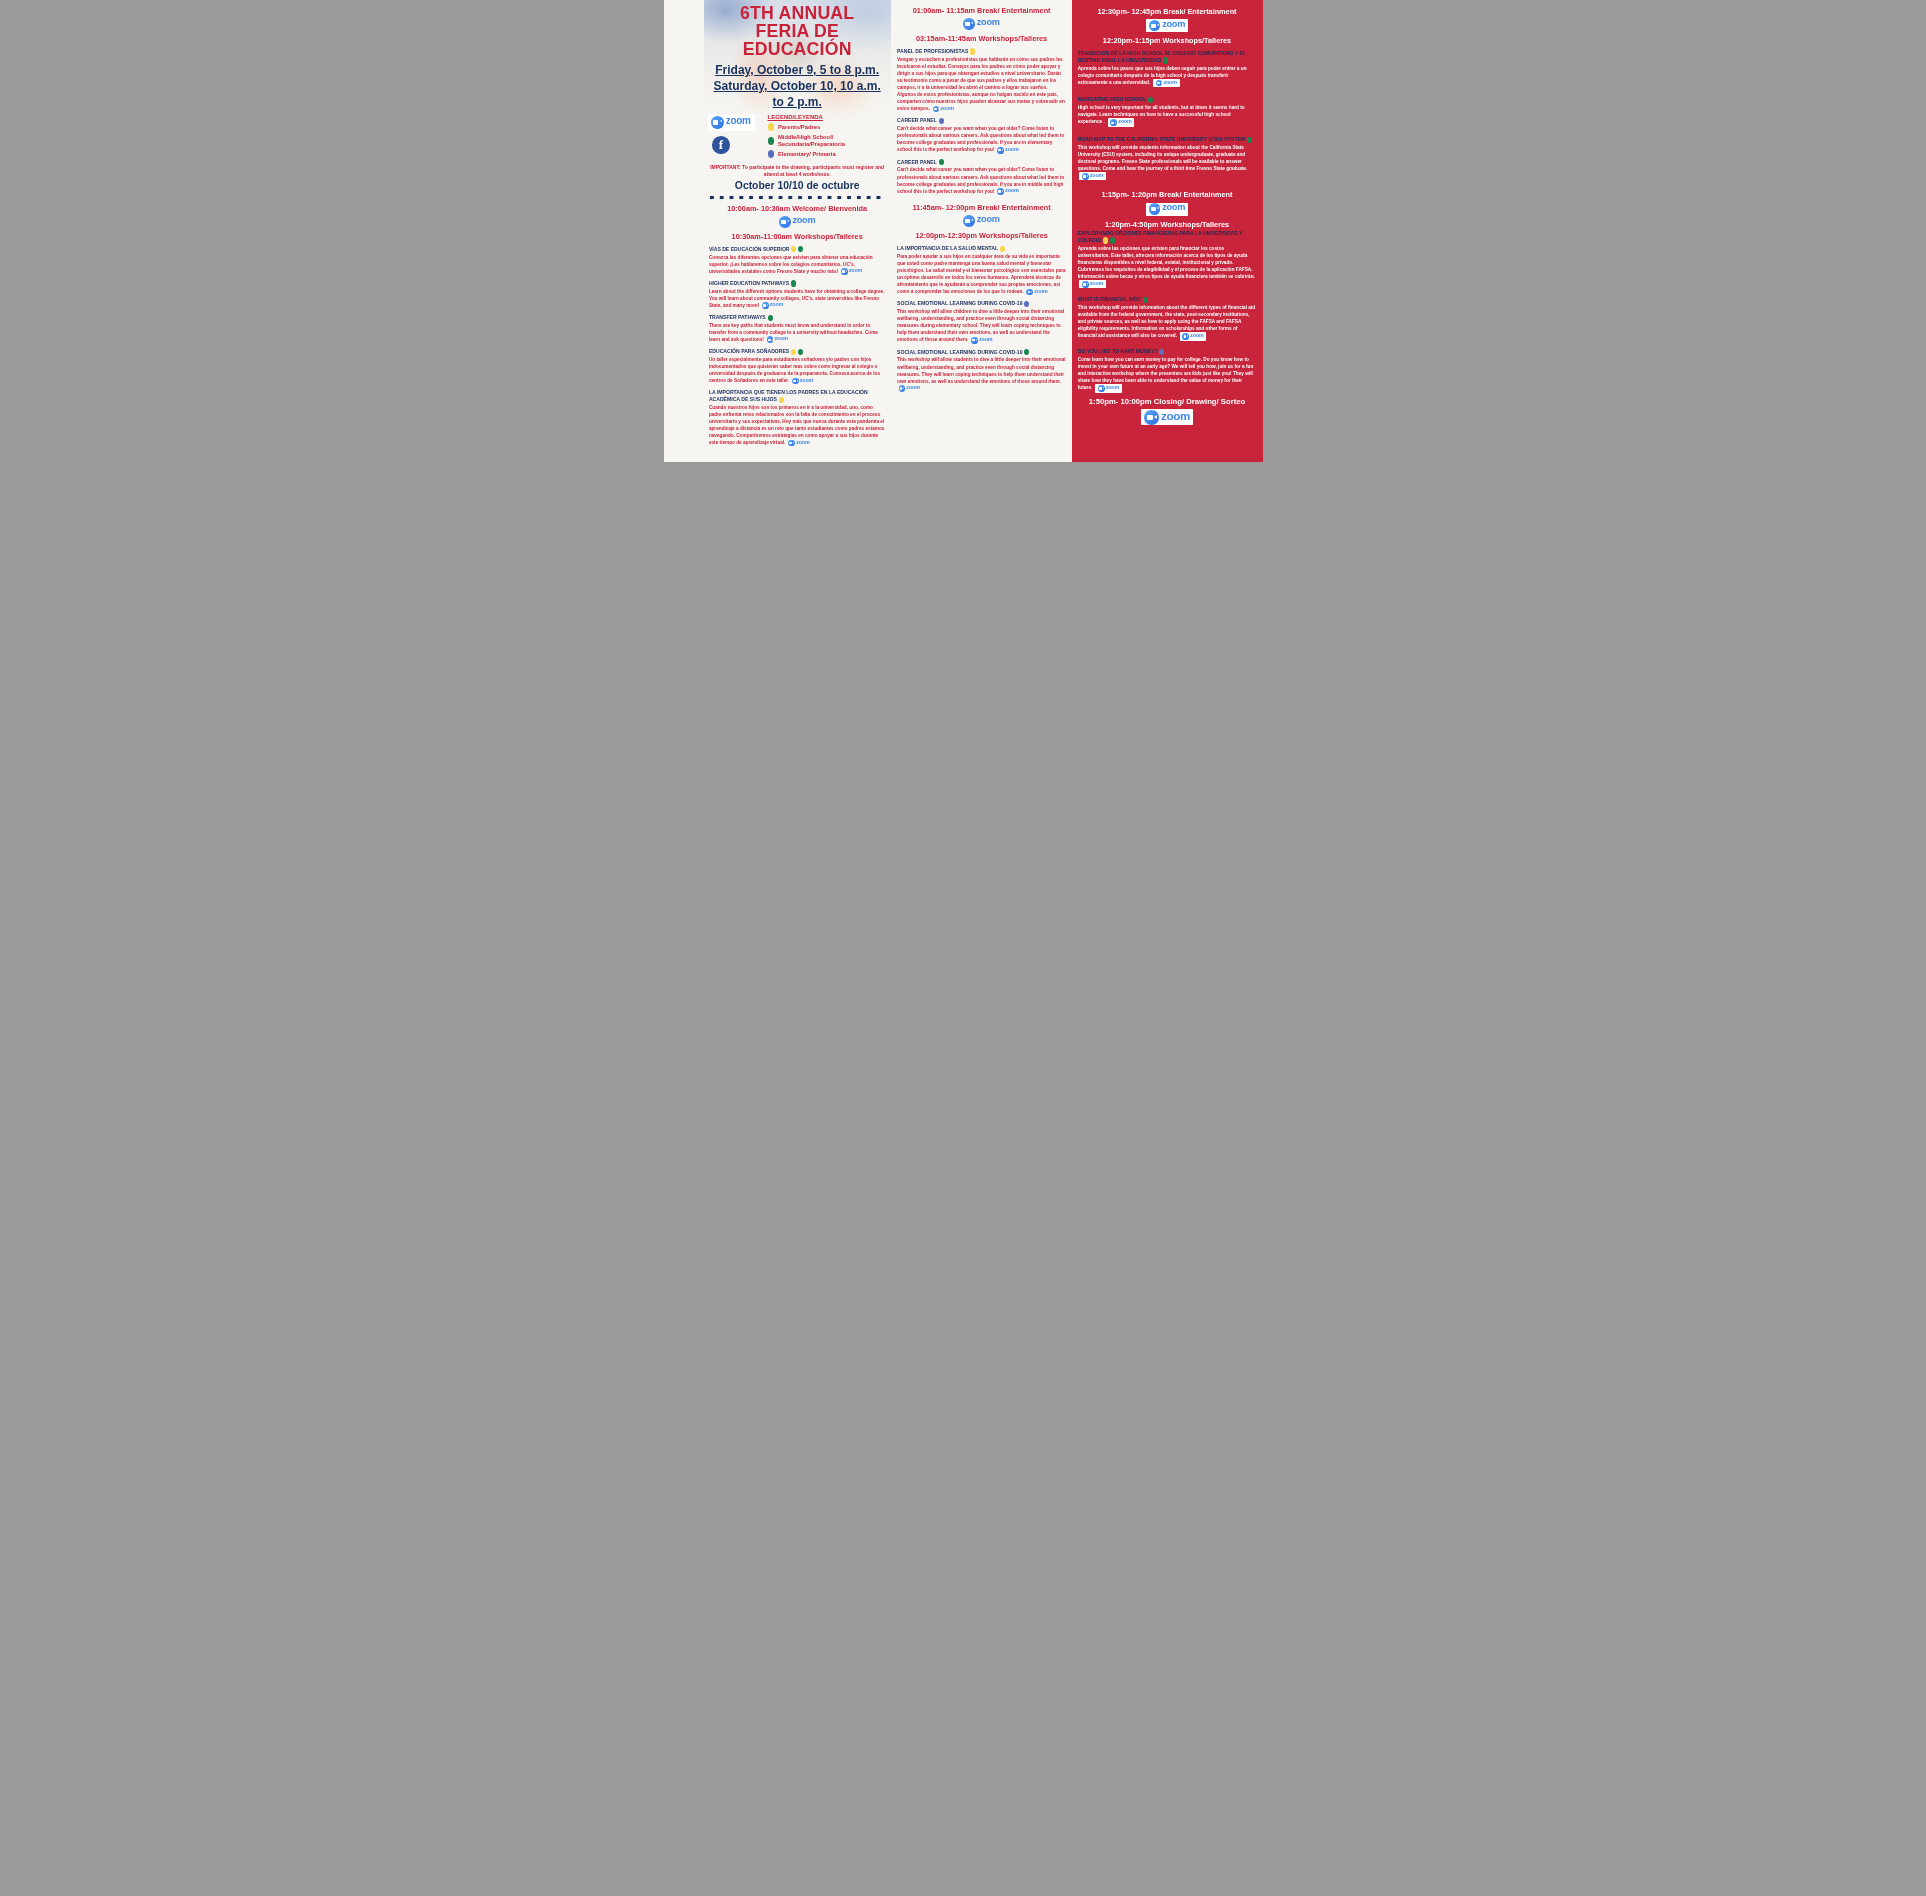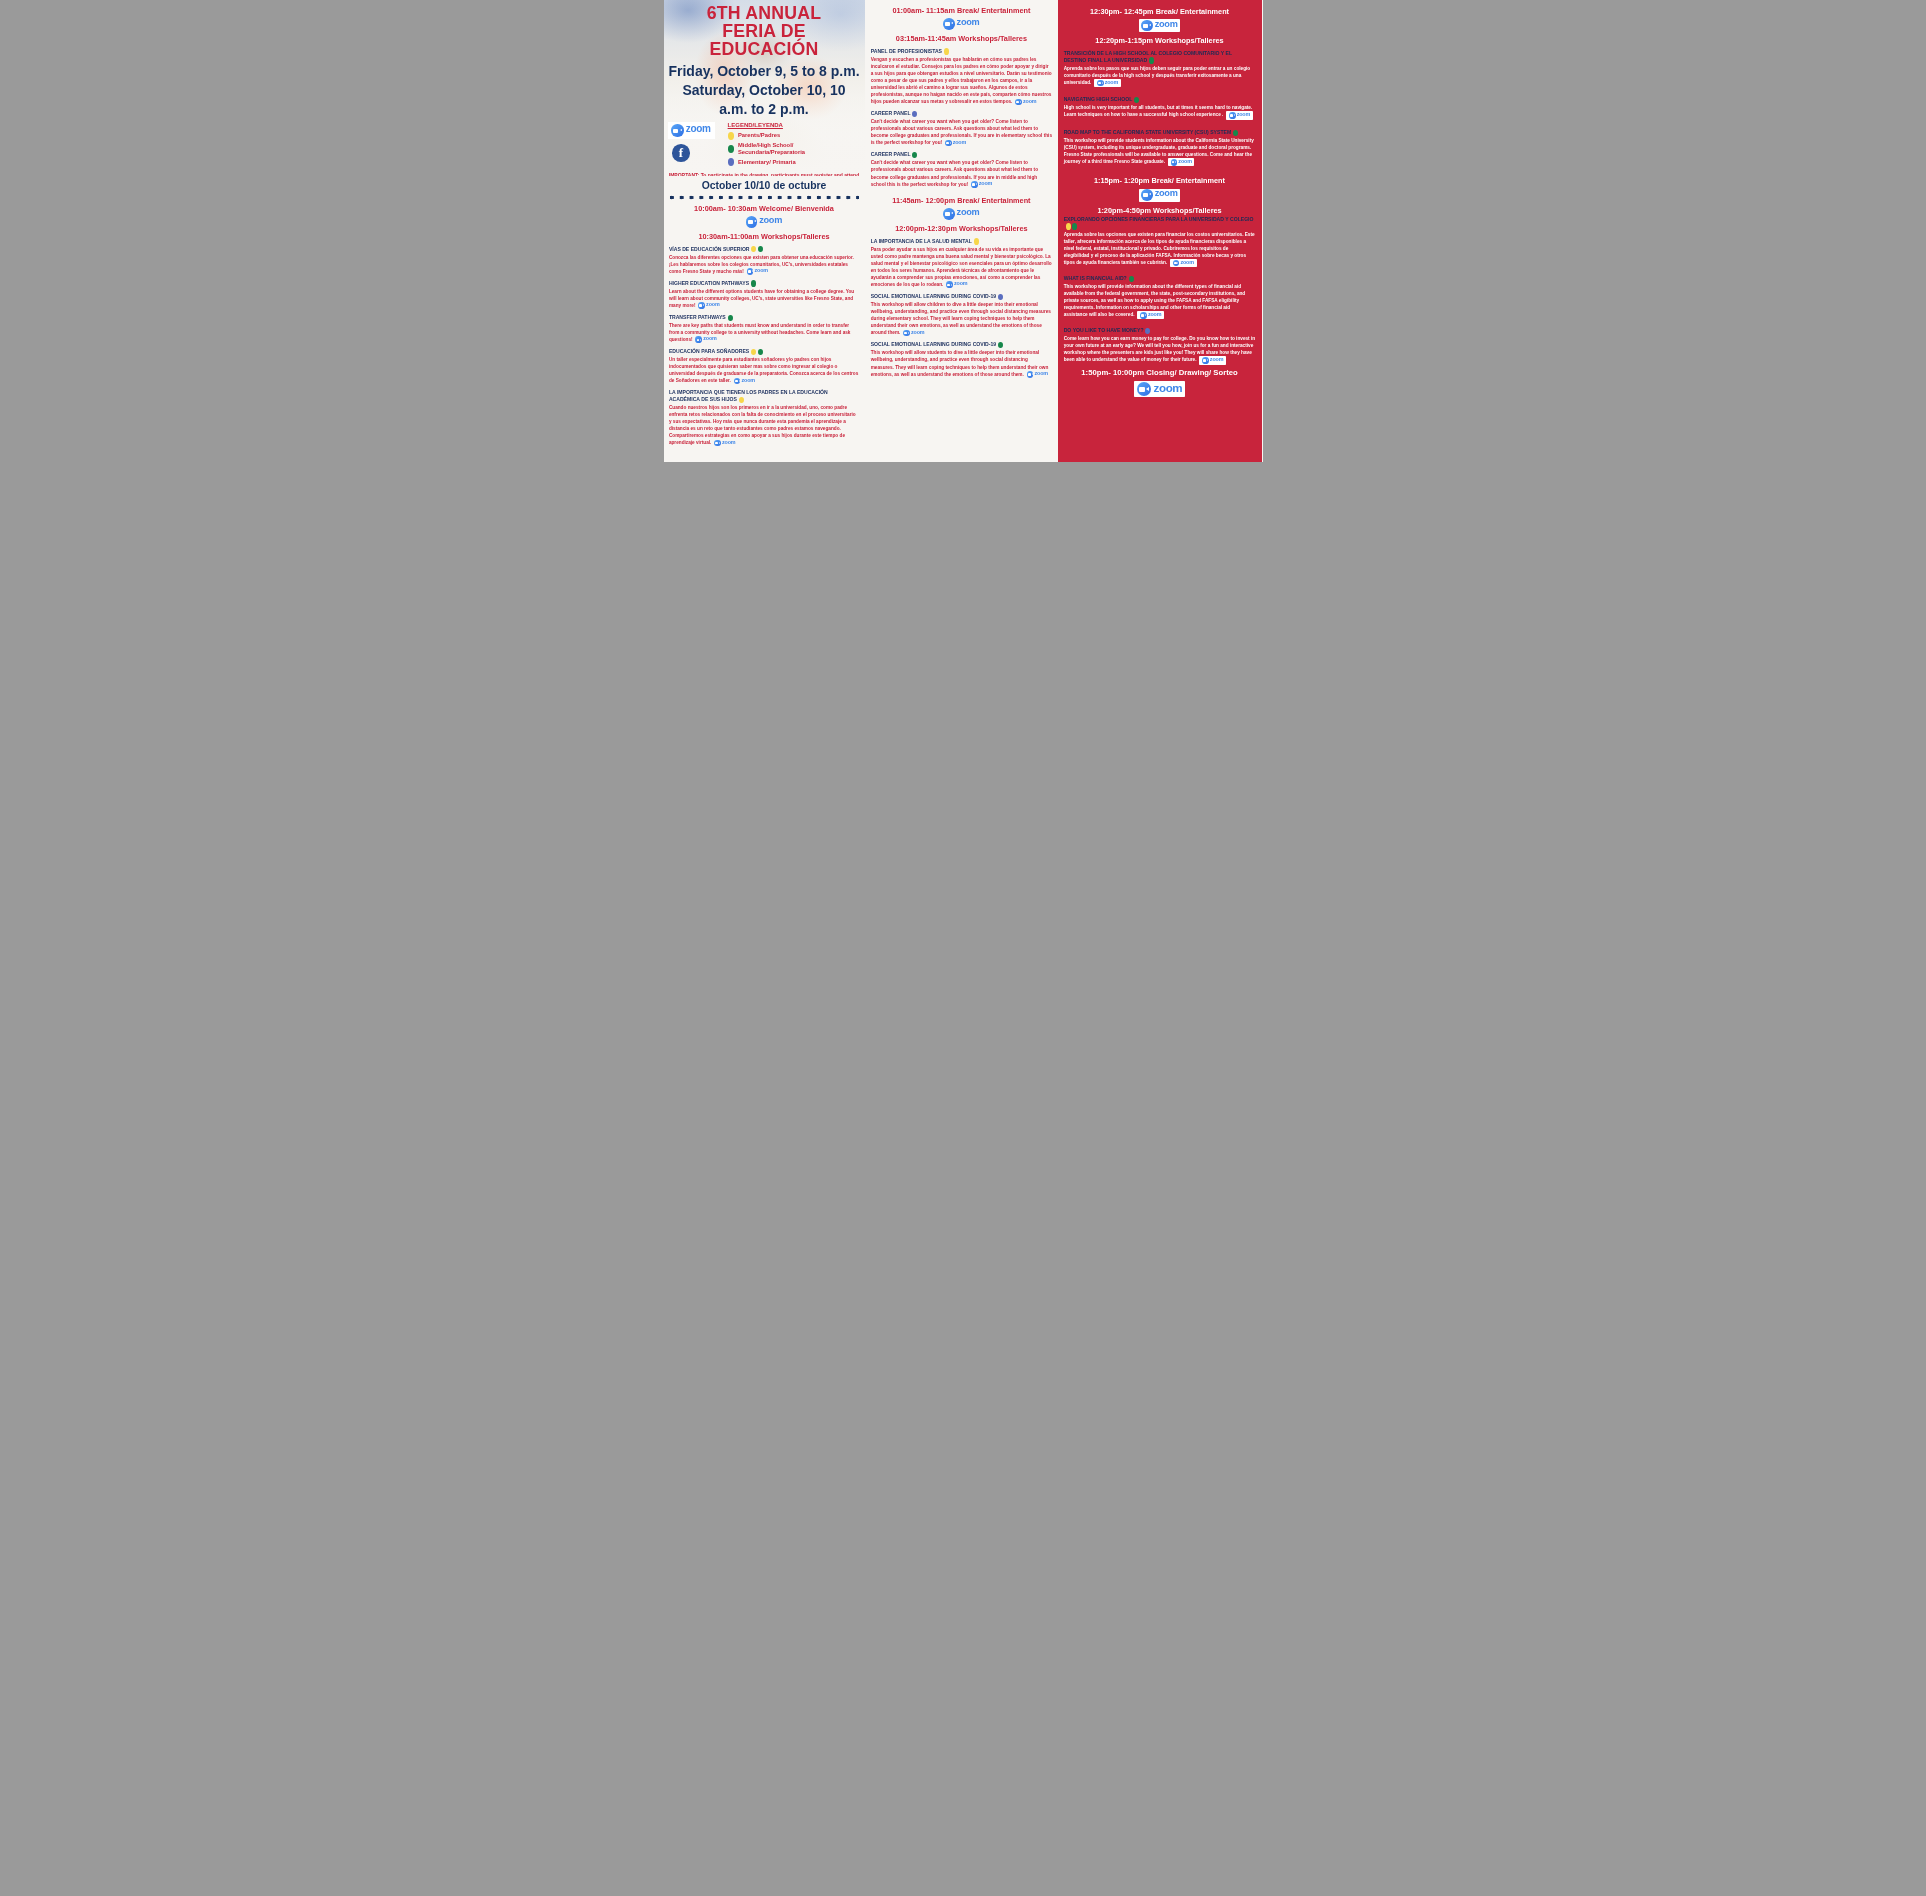--- a/index.html
+++ b/index.html
@@ -21,21 +21,21 @@
                     border-top:.19em solid transparent; border-bottom:.19em solid transparent;
                     border-right:.28em solid #fff; }
   .zl-word { color:#4087E8; font-weight:700; letter-spacing:-.03em; line-height:1; text-transform:lowercase; }
   .zlogo.boxed { background:#ffffff; border-radius:0.8px; padding:0.8px 2.7px; }
   .zlogo-center { display:flex; justify-content:center; margin:3.1px 0 3.9px; }
   .zlogo.md { font-size:9.2px; }
   .zlogo.lg { font-size:11.6px; }
 
   
   .col { height:100%; overflow:hidden; }
-  .col-left  { width:201px; background:#F7F5F2; }
+  .col-left  { width:201px; background:#F7F5F2;margin-left:40px; }
   .col-mid   { width:193px; background:#F7F5F2; padding:2.3px 5.4px 0 6.2px; }
   .col-right { width:204px; background:#C8243C; padding:3.1px 6.2px 0 6.2px; }
 
   
   .photo {
     position:relative; height:176px; overflow:hidden;
     background:
       radial-gradient(ellipse 73px 50px at 12% 6%,  rgba(52,92,165,.65), transparent 65%),
       radial-gradient(ellipse 89px 58px at 88% 8%,  rgba(120,150,200,.50), transparent 65%),
       radial-gradient(ellipse 46px 65px at 30% 42%, rgba(232,112,58,.48), transparent 65%),
@@ -43,21 +43,21 @@
       radial-gradient(ellipse 46px 39px at 50% 30%, rgba(150,120,95,.45), transparent 65%),
       radial-gradient(ellipse 89px 62px at 50% 88%, rgba(214,196,160,.55), transparent 70%),
       linear-gradient(180deg,#C3CEDE 0%, #E4E0D6 45%, #F7F5F2 100%);
   }
   .photo::after { content:""; position:absolute; inset:0;
     background:linear-gradient(180deg, rgba(255,255,255,.30) 0%, rgba(255,255,255,.55) 55%,
                rgba(247,245,242,.92) 88%, #F7F5F2 100%); }
   .photo-inner { position:relative; z-index:2; padding:3.9px 4.6px 0; }
   .main-title { text-align:center; color:#C9233B; font-weight:800; font-size:17.7px; line-height:1.02;
                 letter-spacing:0.2px; }
-  .dates { text-align:center; color:#17325F; font-weight:800; font-size:14px; line-height:1.35; margin-top:3.9px; }
+  .dates { text-align:center; color:#17325F; font-weight:800; font-size:12px; line-height:1.35; margin-top:3.9px;text-decoration:underline; }
   .social-legend { display:flex; margin-top:3.9px; align-items:flex-start; }
   .social-stack { width:58px; display:flex; flex-direction:column; align-items:flex-start; gap:5.4px; }
   .zoom-box-top { background:#fff; padding:1.9px 4.6px 1.9px 3.1px; }
   .zoom-box-top .zlogo { font-size:10px; }
   .fb { width:17.7px; height:17.7px; border-radius:50%; background:#2E559A; color:#fff;
         display:flex; align-items:center; justify-content:center; margin-left:3.9px;
         font-family:"Liberation Serif", serif; font-weight:700; font-size:13px; }
   .legend { flex:1; padding-left:1.5px; }
   .legend-title { color:#C9233B; font-weight:800; font-size:6px; text-decoration:underline; margin-bottom:3.1px; }
   .legend-row { display:flex; align-items:center; color:#C9233B; font-weight:800; font-size:5.8px; margin-bottom:2.7px; line-height:1.15; }

